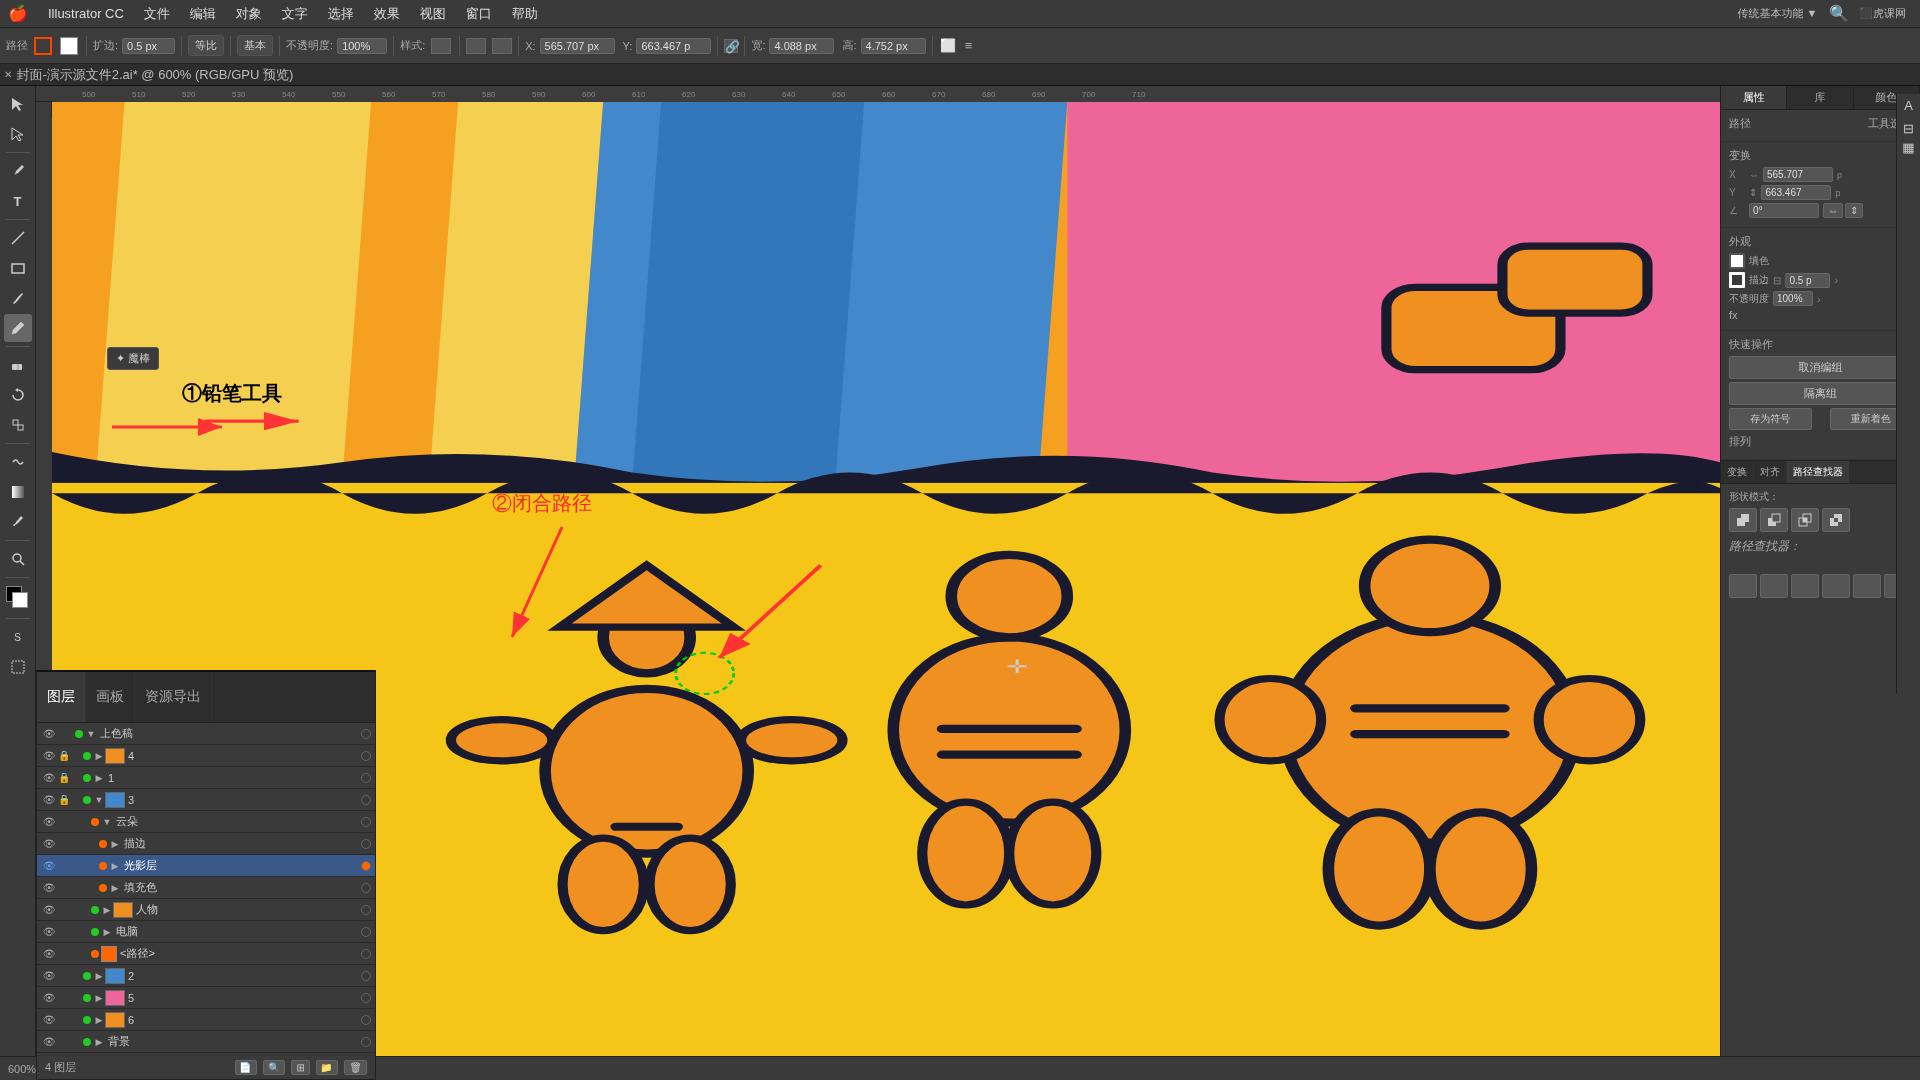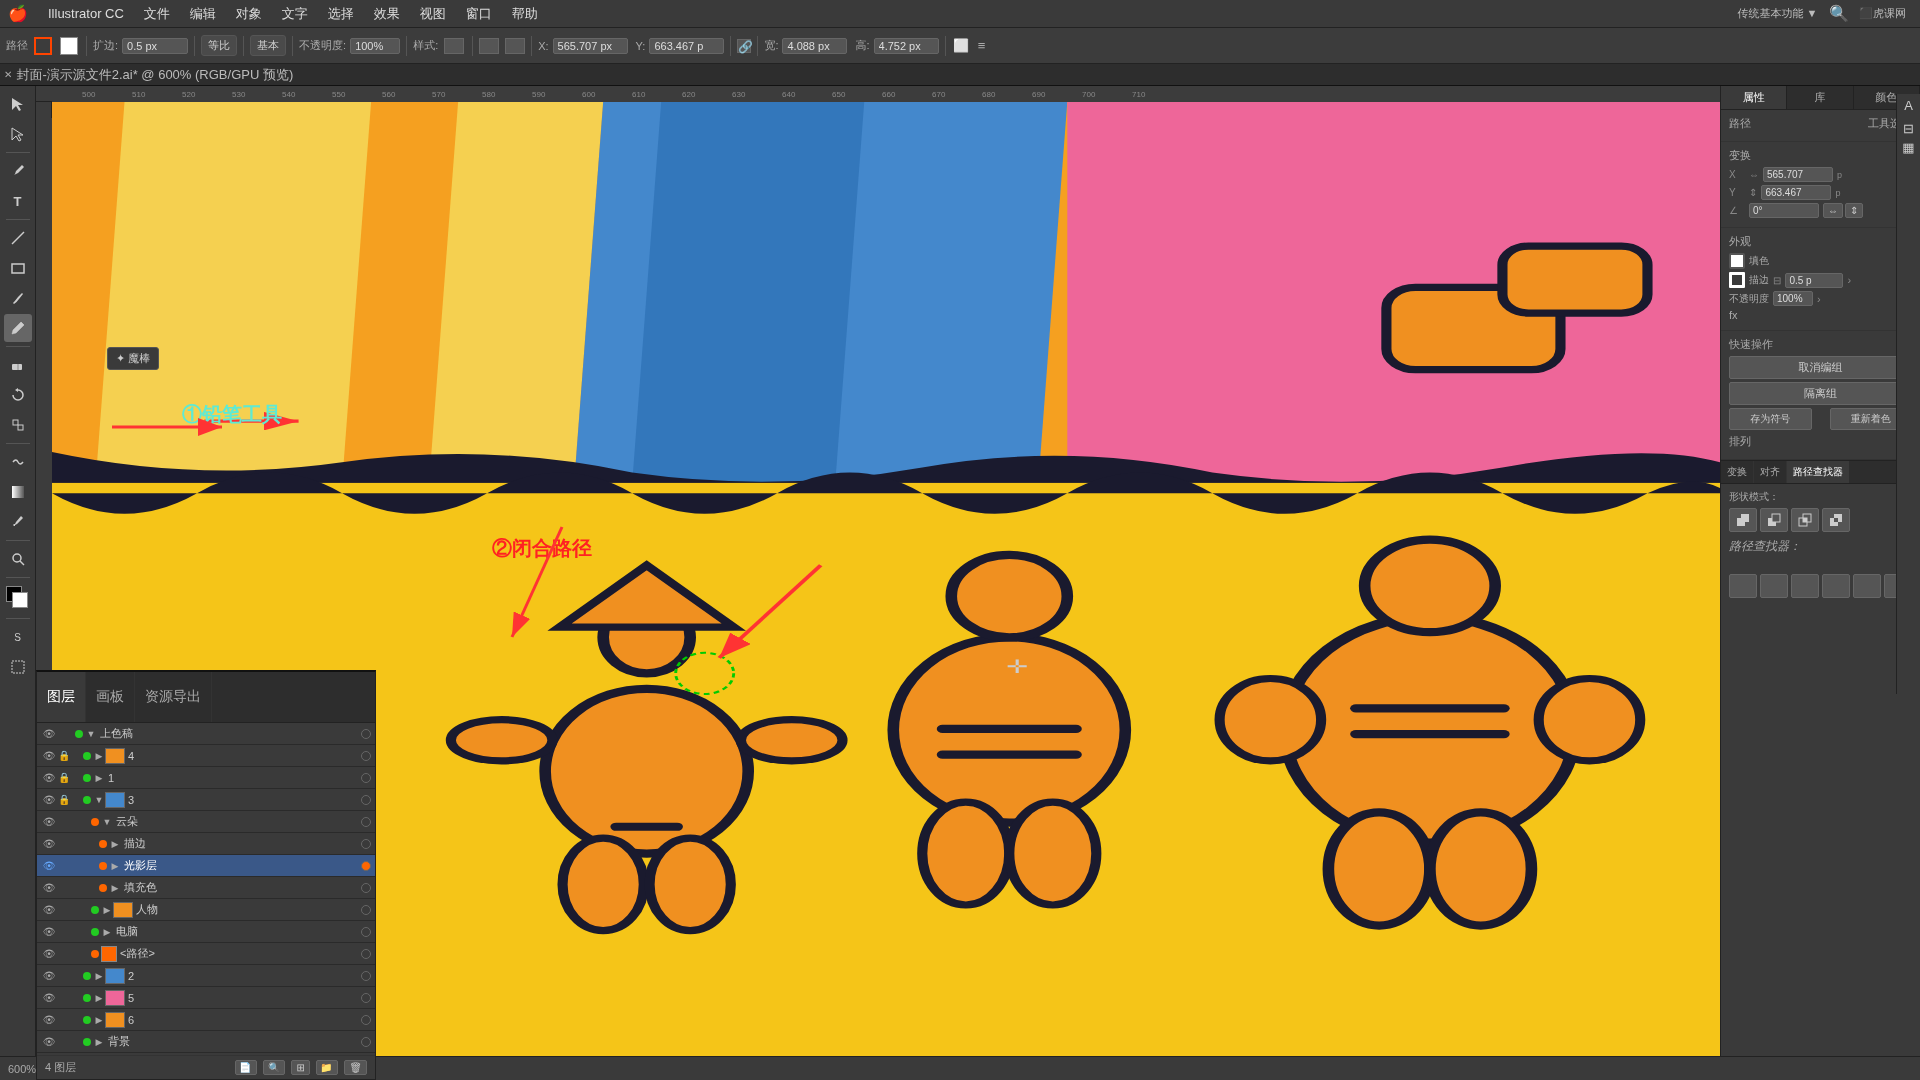--- a/index.html
+++ b/index.html
@@ -140,21 +140,21 @@
 </div>
 
 <div id="toolbar">
   <div class="toolbar-label">路径</div>
 
   <div style="width:18px;height:18px;border:2px solid #ff4400;background:transparent;cursor:pointer;margin:0 2px;"></div>
 
   <div style="width:18px;height:18px;background:#fff;border:1px solid #888;cursor:pointer;margin:0 2px;"></div>
   <div class="toolbar-sep"></div>
   <div class="toolbar-label">扩边:</div>
-  <input class="toolbar-input" value="0.5 px" style="width: 66px;">
+  <input class="toolbar-input" value="0.5 px" style="width: 53px;">
   <div class="toolbar-sep"></div>
   <div class="toolbar-item">等比</div>
   <div class="toolbar-sep"></div>
   <div class="toolbar-item">基本</div>
   <div class="toolbar-sep"></div>
   <div class="toolbar-label">不透明度:</div>
   <input class="toolbar-input" value="100%" style="width: 50px;">
   <div class="toolbar-sep"></div>
   <div class="toolbar-label">样式:</div>
   <div style="width:20px;height:16px;background:#555;border:1px solid #666;margin:0 2px;"></div>
@@ -404,33 +404,33 @@
           </marker>
           <marker id="arrowhead2" markerWidth="8" markerHeight="6" refX="8" refY="3" orient="auto">
             <polygon points="0 0, 8 3, 0 6" fill="#ff3333"></polygon>
           </marker>
         </defs>
 
         <path d="M 530 450 L 460 540" stroke="#ff3333" stroke-width="3" fill="none" marker-end="url(#arrowhead2)"></path>
       </svg>
 
       
-      <div style="position:absolute;top:299px;left:130px;color:#5eead4;font-size:20px;font-weight:bold;pointer-events:none;">①铅笔工具</div>
+      <div style="position:absolute;top:278px;left:130px;color:#000000;font-size:20px;font-weight:bold;pointer-events:none;">①铅笔工具</div>
       
       <svg style="position:absolute;top:270px;left:30px;pointer-events:none;" width="160" height="80">
         <defs>
           <marker id="arr1" markerWidth="8" markerHeight="6" refX="8" refY="3" orient="auto">
             <polygon points="0 0, 8 3, 0 6" fill="#ff3333"></polygon>
           </marker>
         </defs>
         <path d="M 30 55 L 140 55" stroke="#ff3333" stroke-width="3" fill="none" marker-end="url(#arr1)"></path>
       </svg>
 
       
-      <div style="position:absolute;top:388px;left:440px;color:#ff2222;font-size:20px;font-weight:bold;pointer-events:none;margin-top:45px;">②闭合路径</div>
+      <div style="position:absolute;top:388px;left:440px;color:#ff2222;font-size:20px;font-weight:normal;pointer-events:none;">②闭合路径</div>
       
       <svg style="position:absolute;top:415px;left:430px;pointer-events:none;" width="120" height="150">
         <defs>
           <marker id="arr2" markerWidth="8" markerHeight="6" refX="8" refY="3" orient="auto">
             <polygon points="0 0, 8 3, 0 6" fill="#ff3333"></polygon>
           </marker>
         </defs>
         <path d="M 80 10 L 30 120" stroke="#ff3333" stroke-width="3" fill="none" marker-end="url(#arr2)"></path>
       </svg>
 
@@ -492,21 +492,21 @@
       <div class="rp-section2">
         <div class="rp-section-title">外观</div>
         <div class="rp-row">
           <div class="color-swatch" style="background:#fff;border:2px solid #555;"></div>
           <span style="font-size:10px;color:#aaa;">填色</span>
         </div>
         <div class="rp-row">
           <div style="width:16px;height:16px;border:3px solid #fff;background:transparent;cursor:pointer;border-radius:1px;"></div>
           <span style="font-size:10px;color:#aaa;">描边</span>
           <span style="font-size:10px;color:#888;">⊟</span>
-          <input class="rp-input" value="0.5 p" style="width: 58px;">
+          <input class="rp-input" value="0.5 p" style="width: 45px;">
           <span style="font-size:11px;color:#888;cursor:pointer;">›</span>
         </div>
         <div class="rp-row">
           <span style="font-size:10px;color:#aaa;">不透明度</span>
           <input class="rp-input" value="100%" style="width: 40px;">
           <span style="font-size:11px;color:#888;cursor:pointer;">›</span>
         </div>
         <div class="rp-row">
           <span style="font-size:11px;color:#aaa;cursor:pointer;">fx</span>
           <span style="font-size:11px;color:#888;margin-left:auto;cursor:pointer;">•••</span>

